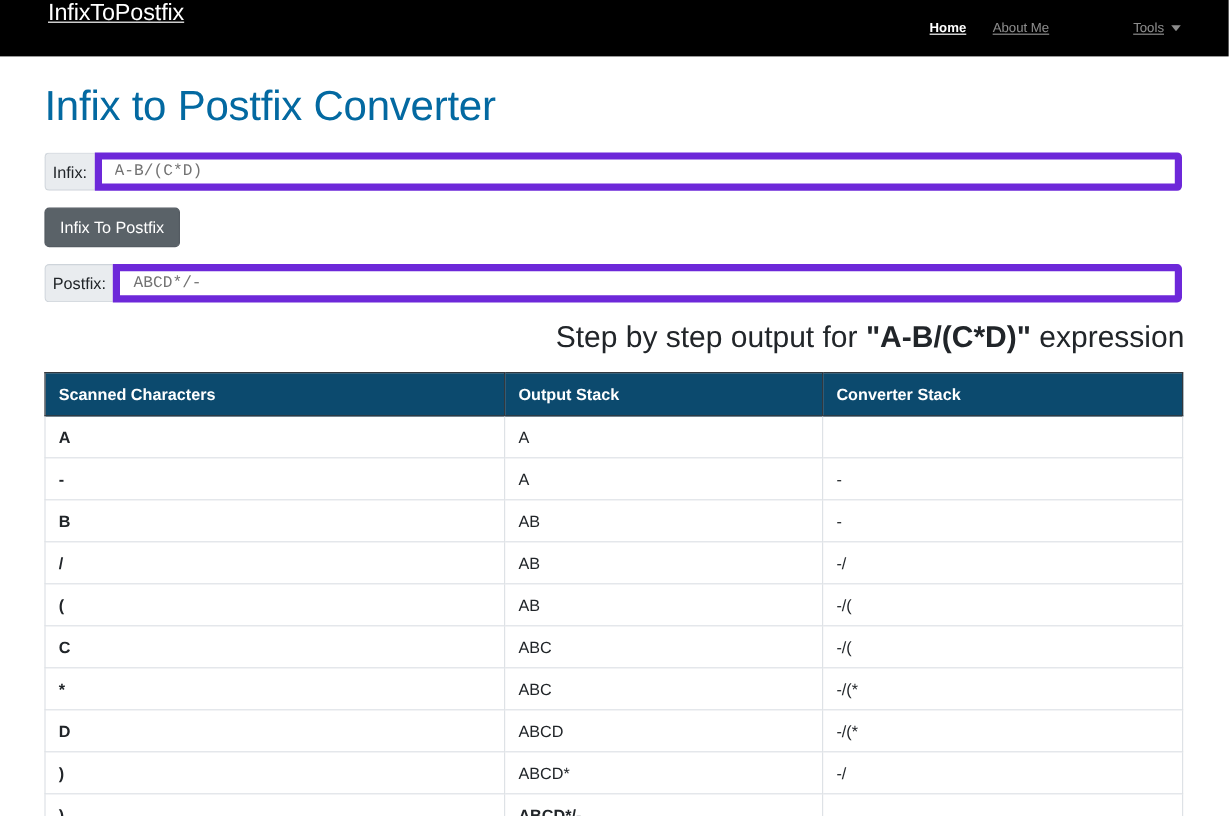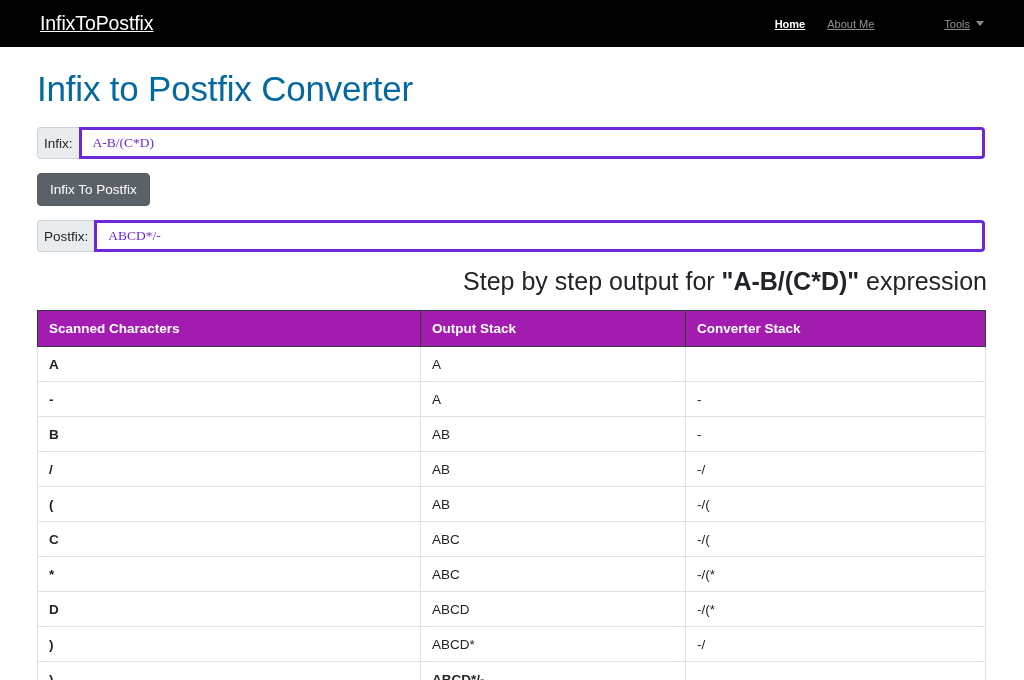--- a/index.html
+++ b/index.html
@@ -12,21 +12,20 @@
     font-family: "Liberation Sans", sans-serif;
     color: #212529;
     overflow: hidden;
   }
 
   
   .navbar {
     height: 47px;
     background: #000000;
     display: flex;
-    align-items: center;
     padding: 0 22px 0 40px;
     width: 100%;
   }
   .navbar-brand {
     color: #ffffff;
     font-size: 19.5px;
     letter-spacing: -0.1px;
     white-space: nowrap;
   }
   .nav-links {
@@ -90,27 +89,27 @@
     border-radius: 4px 0 0 4px;
     display: flex;
     align-items: center;
     padding: 0 6px;
     font-size: 13.5px;
     color: #212529;
     white-space: nowrap;
   }
   .form-control {
     flex: 1;
-    border: 3px solid #6d28d9;
+    border: 6px solid #6d28d9;
     border-radius: 0 4px 4px 0;
     background: #ffffff;
     padding: 0 11px;
     font-size: 13.5px;
-    font-family: Liberation Serif, serif;
-    color: #6d28d9;
+    font-family: Liberation Mono, monospace;
+    color: #737373;
     outline: none;
     min-width: 0;
   }
   .form-control::placeholder { color: #9aa0a6; }
 
   .btn-secondary {
     background: #5a6268;
     border: 1px solid #545b62;
     color: #ffffff;
     font-size: 13.5px;
@@ -132,21 +131,21 @@
   h2.step-title .expr { font-weight: bold; }
 
   
   table.steps {
     width: 948px;
     border-collapse: collapse;
     table-layout: fixed;
     font-size: 13.5px;
   }
   table.steps thead th {
-    background: #a21caf;
+    background: #0c4a6e;
     color: #ffffff;
     text-align: left;
     font-weight: bold;
     padding: 10px 11px;
     font-size: 13.5px;
     border: 1px solid #32383e;
     height: 36px;
   }
   table.steps tbody td {
     padding: 8px 11px;

